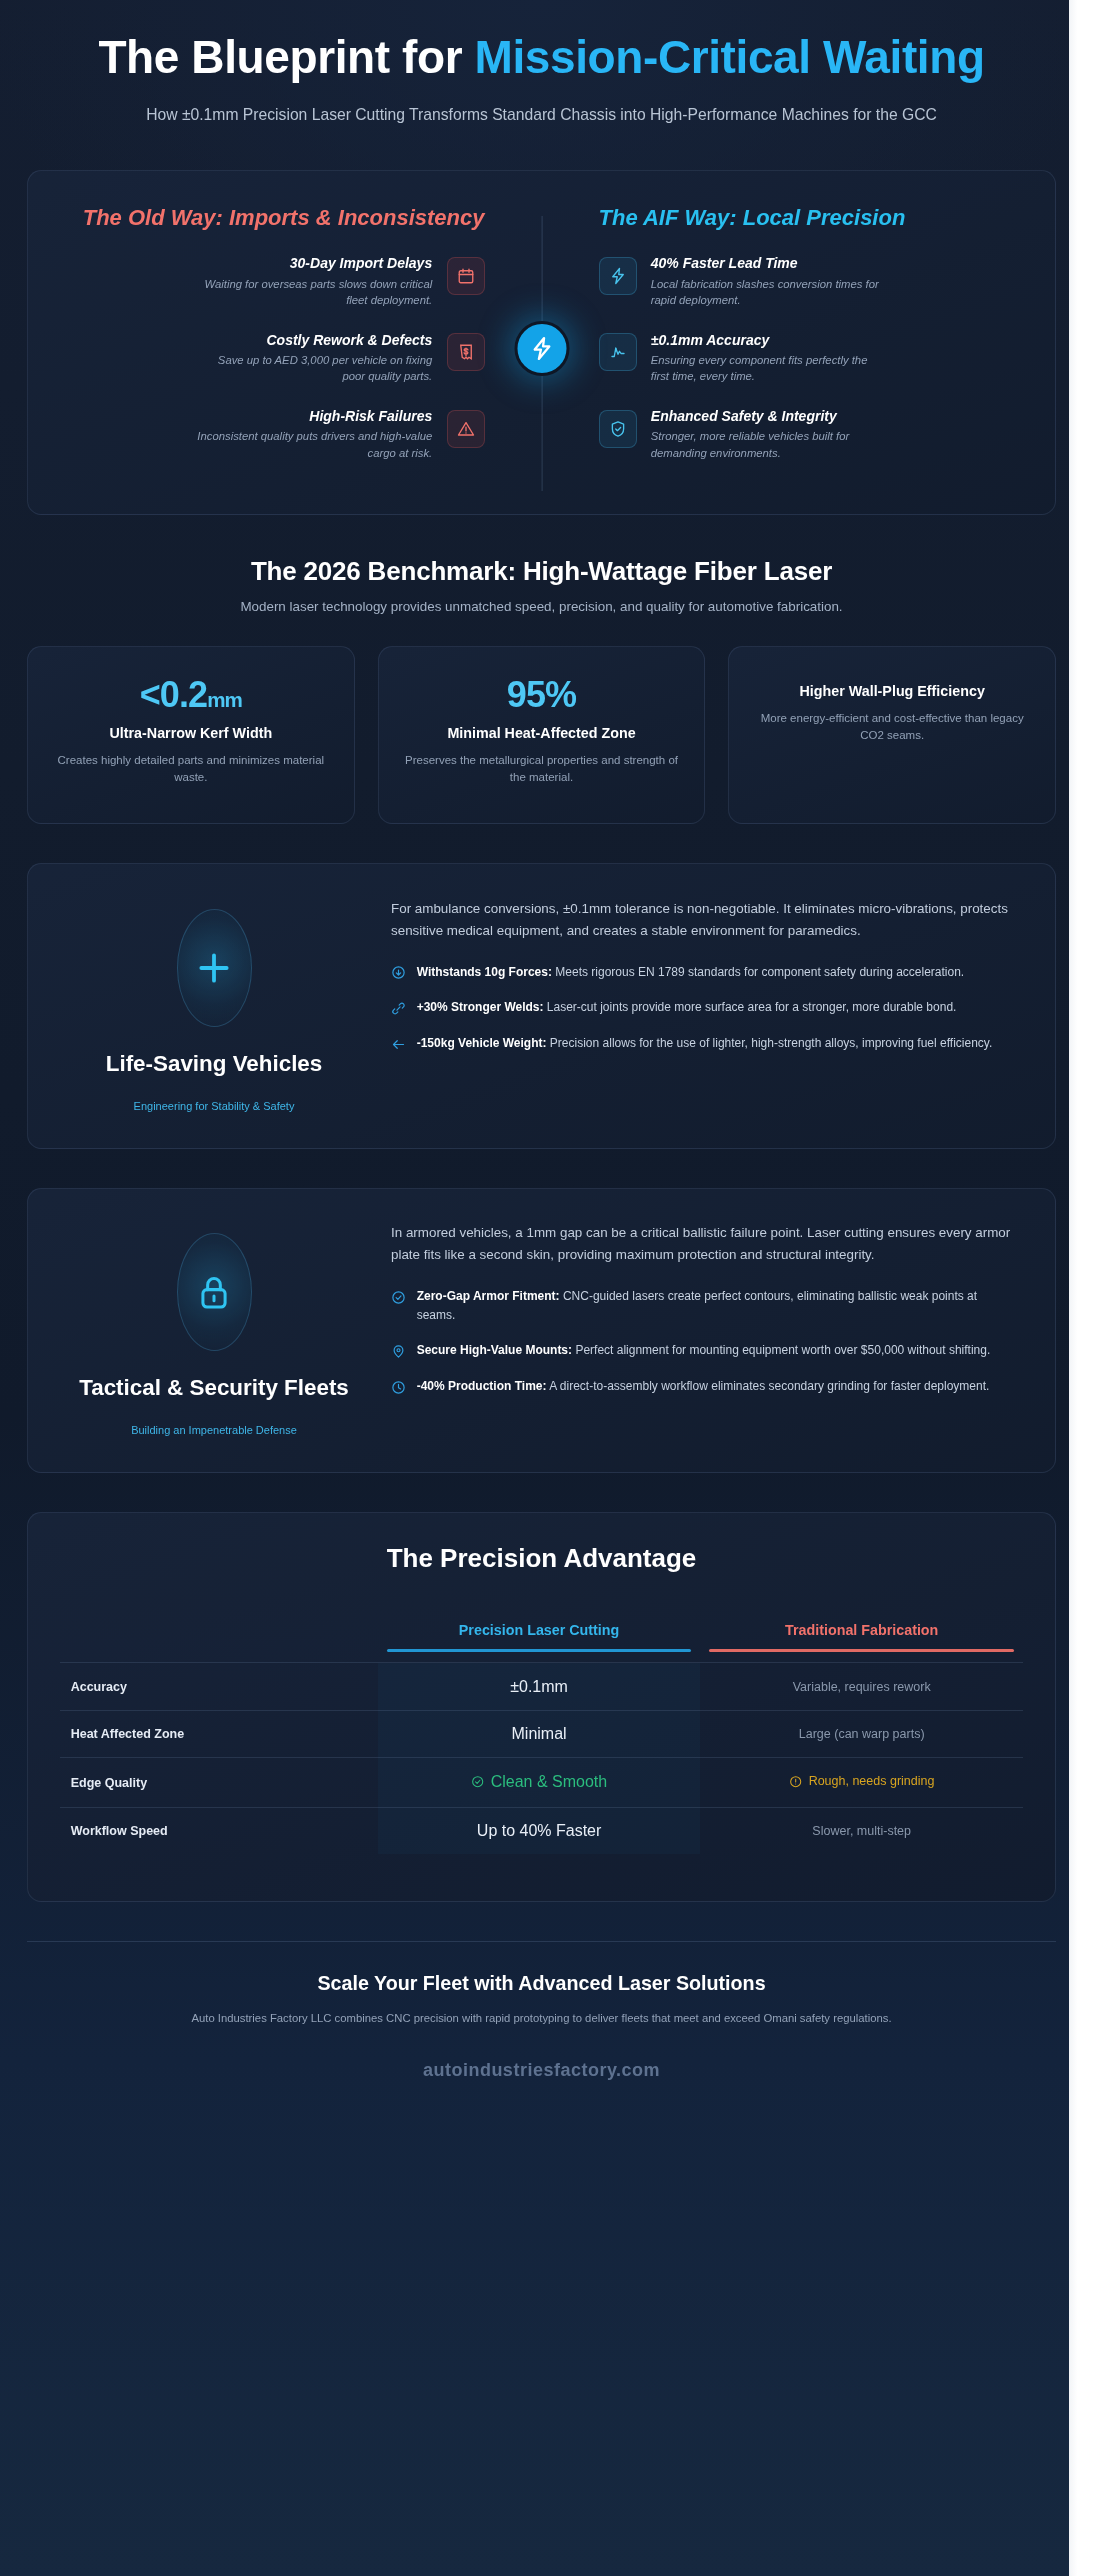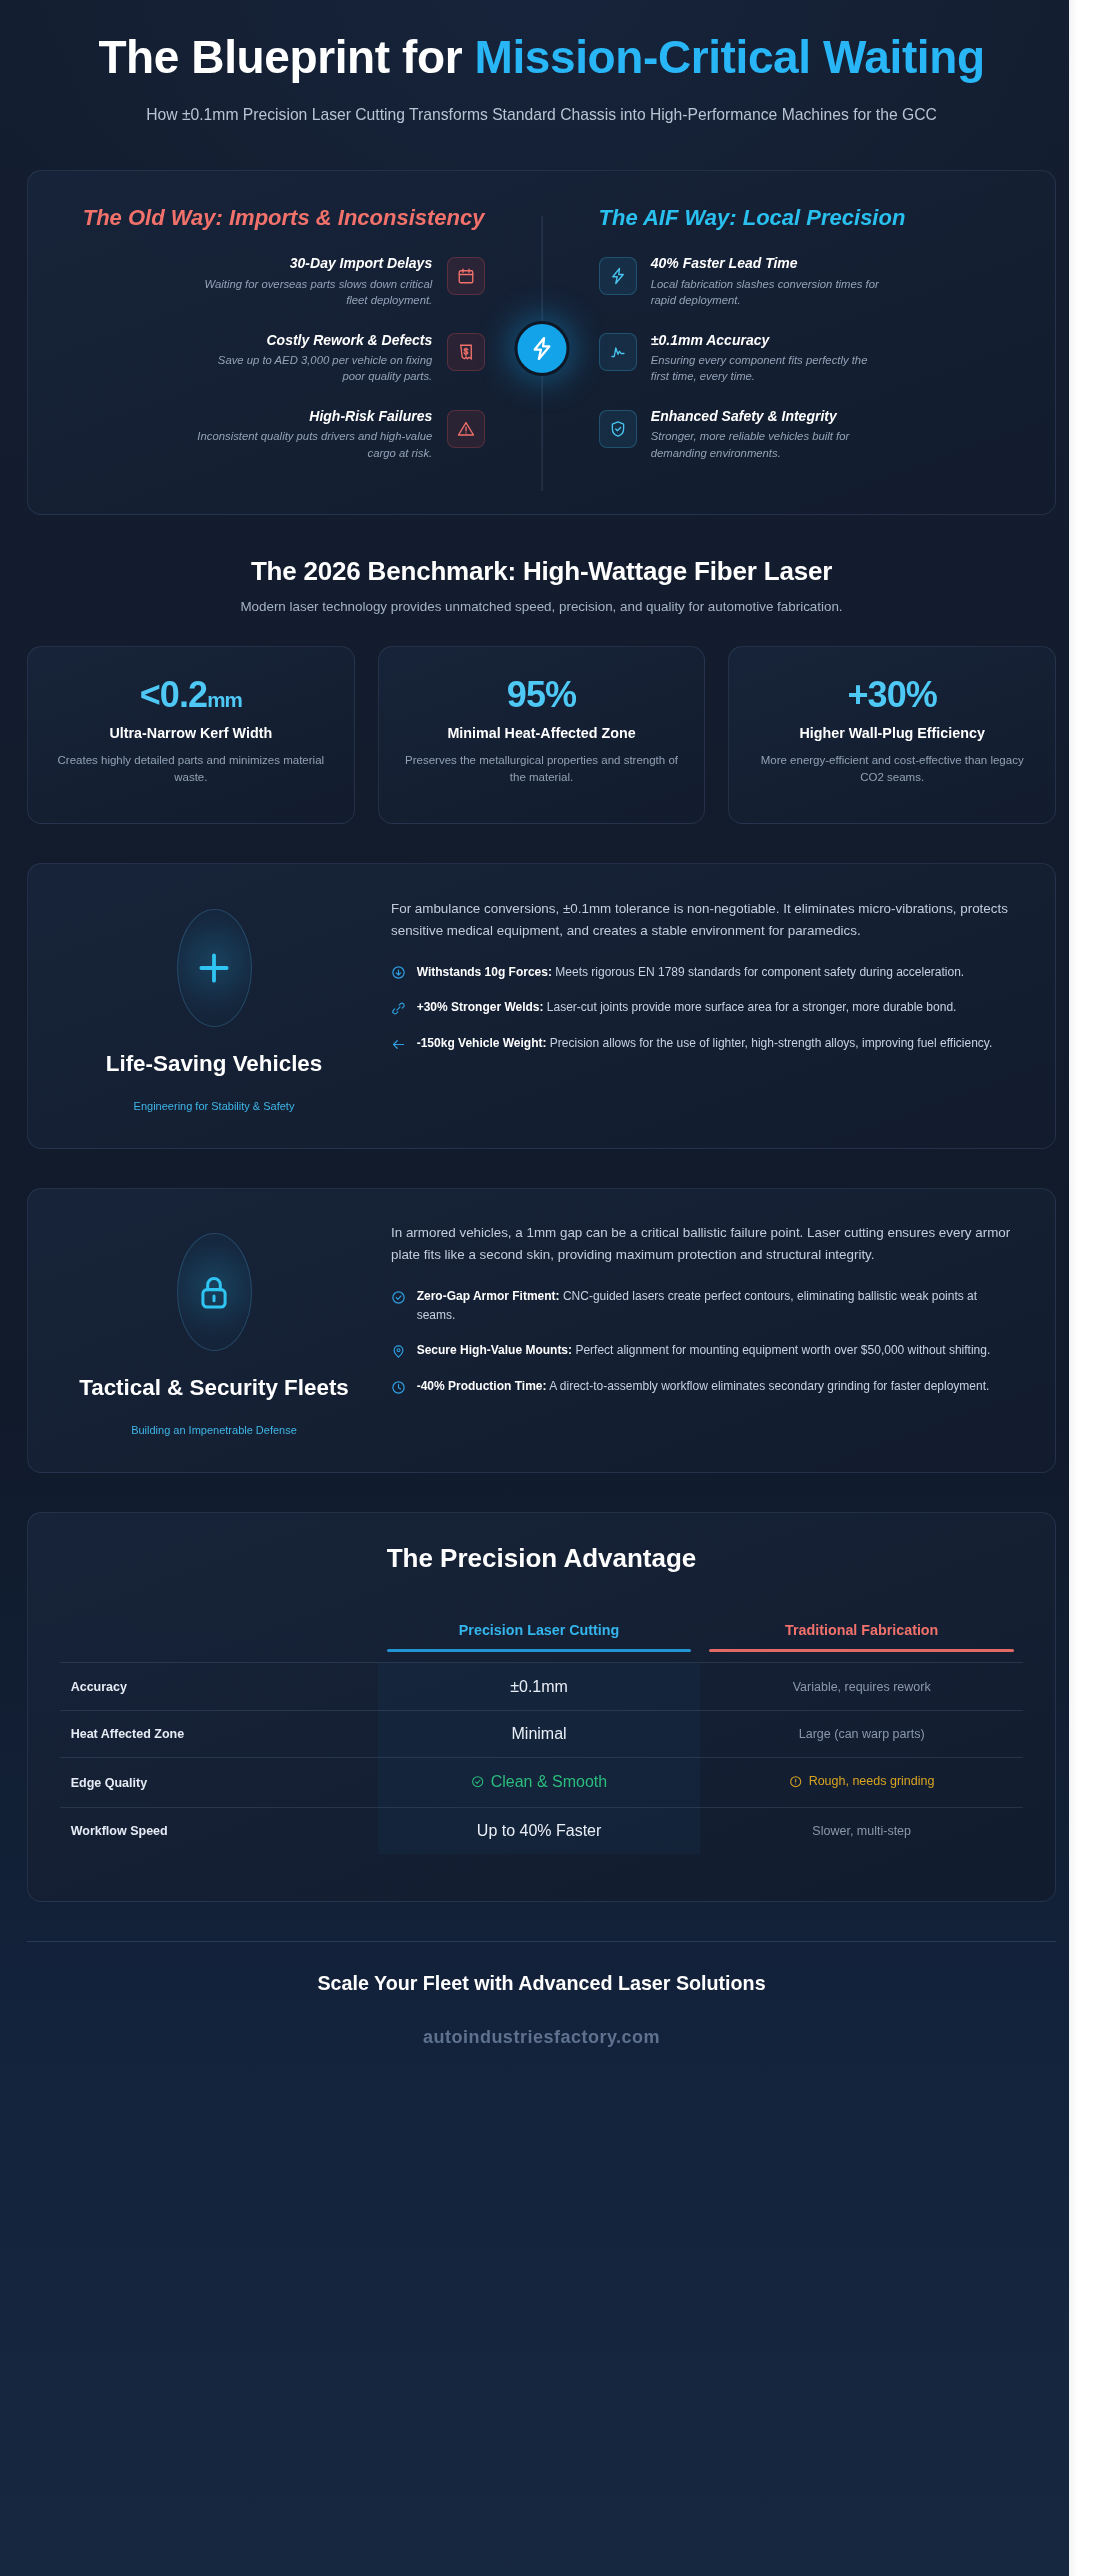--- a/index.html
+++ b/index.html
@@ -255,21 +255,20 @@
         <div class="big"><span>&lt;0.2</span><span class="unit">mm</span></div>
         <div class="lab">Ultra-Narrow Kerf Width</div>
         <div class="des">Creates highly detailed parts and minimizes material waste.</div>
       </div>
       <div class="card stat">
         <div class="big"><span>95%</span><span class="unit"></span></div>
         <div class="lab">Minimal Heat-Affected Zone</div>
         <div class="des">Preserves the metallurgical properties and strength of the material.</div>
       </div>
       <div class="card stat">
-        <div class="big"><span>+30%</span><span class="unit"></span></div>
         <div class="lab">Higher Wall-Plug Efficiency</div>
         <div class="des">More energy-efficient and cost-effective than legacy CO2 seams.</div>
       </div>
     </div>
   </div>
 
   <div class="wrap card feat">
     <div class="feat-left">
       <div class="feat-orb">
         <svg viewBox="0 0 24 24" fill="none" stroke="#2fc4f2" stroke-width="2.4" stroke-linecap="round">
@@ -402,17 +401,18 @@
           <td class="c1">Up to 40% Faster</td>
           <td class="c2">Slower, multi-step</td>
         </tr>
       </tbody>
     </table>
   </div>
 
   <div class="footdiv"></div>
   <div class="wrap foot">
     <h3>Scale Your Fleet with Advanced Laser Solutions</h3>
+    <p>Auto Industries Factory LLC combines CNC precision with rapid prototyping to deliver fleets that meet and exceed Omani safety regulations.</p>
     <div class="url">autoindustriesfactory.com</div>
   </div>
 
 </div>
 
 
 </body></html>

